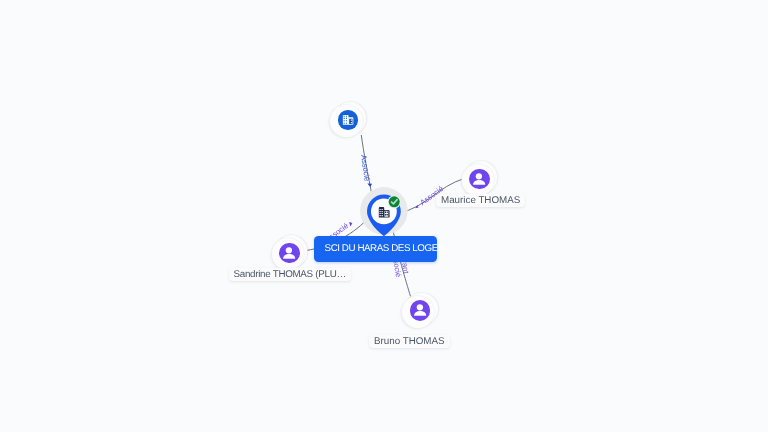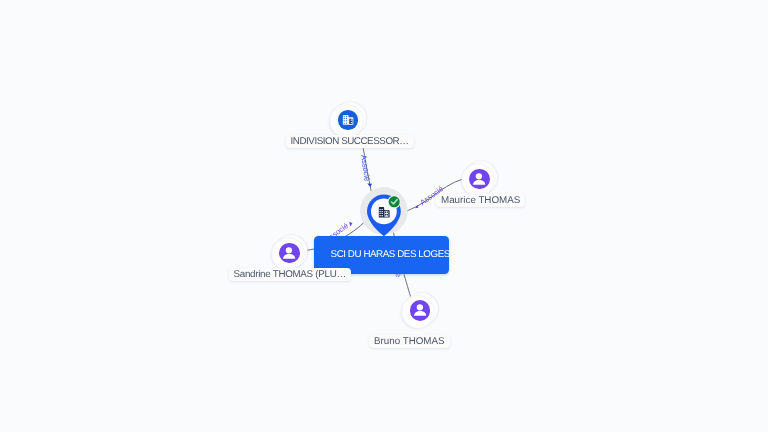--- a/index.html
+++ b/index.html
@@ -10,21 +10,21 @@
        text-rendering:geometricPrecision;}
   #stage{position:relative;width:768px;height:432px;}
   svg.layer{position:absolute;left:0;top:0;width:768px;height:432px;overflow:visible;}
   .node{position:absolute;}
   .label{position:absolute;background:#fbfbfc;border-radius:4px;
          color:#4b5668;white-space:nowrap;font-size:9.8px;line-height:13.4px;
          padding:0 5px;height:13.4px;letter-spacing:-0.445px;
          box-shadow:0 1px 2.5px rgba(130,140,160,.20);}
   .label.mixed{letter-spacing:0px;}
   .label.sel{background:#1765f0;color:#fff;letter-spacing:-0.445px;
-             padding:12px;width:111px;text-indent:4.3px;border-radius:4.5px;
+             padding:6px;width:111px;text-indent:4.3px;border-radius:4.5px;
              height:14.1px;line-height:14.1px;
              box-shadow:0 1px 3px rgba(23,101,240,.28);}
   .elabel{position:absolute;font-size:7.6px;line-height:8px;white-space:nowrap;
           transform-origin:50% 50%;}
   
   .pnode{position:absolute;width:0;height:0;}
   .pnode .ring{position:absolute;border-radius:50%;background:#fdfdfe;}
   .pnode .ring.back{width:32.4px;height:32.4px;left:-14.6px;top:-17.6px;
                     box-shadow:0 0 0 .55px #ebecee, 1px 0 2px rgba(125,135,155,.14);}
   .pnode .ring.front{width:32.2px;height:32.2px;left:-17.8px;top:-14.8px;
@@ -153,21 +153,20 @@
     <span class="disc">
       <svg viewBox="0 0 20 20">
         <circle cx="9.7" cy="7.2" r="3.1" fill="#fdfdff"></circle>
         <path d="M4.0 15.55 C4.0 12.4 6.7 10.9 9.95 10.9 C13.2 10.9 15.9 12.4 15.9 15.55 Z" fill="#fdfdff"></path>
       </svg>
     </span>
   </div>
 
   <div class="label sel" style="left:314.3px;top:236.1px;">SCI DU HARAS DES LOGES</div>
 
-  <div class="label" style="left:285.5px;top:135px;">INDIVISION SUCCESSOR…</div>
 
   <div class="label mixed" style="left:436px;top:193.5px;text-align:right;">Maurice THOMAS</div>
 
   <div class="label" style="left:228.5px;top:267.5px;letter-spacing:-0.287px;">Sandrine THOMAS (PLU…</div>
 
   <div class="label mixed" style="left:369px;top:326.5px;margin-top:8px;">Bruno THOMAS</div>
 
 </div>
 
 </body></html>

